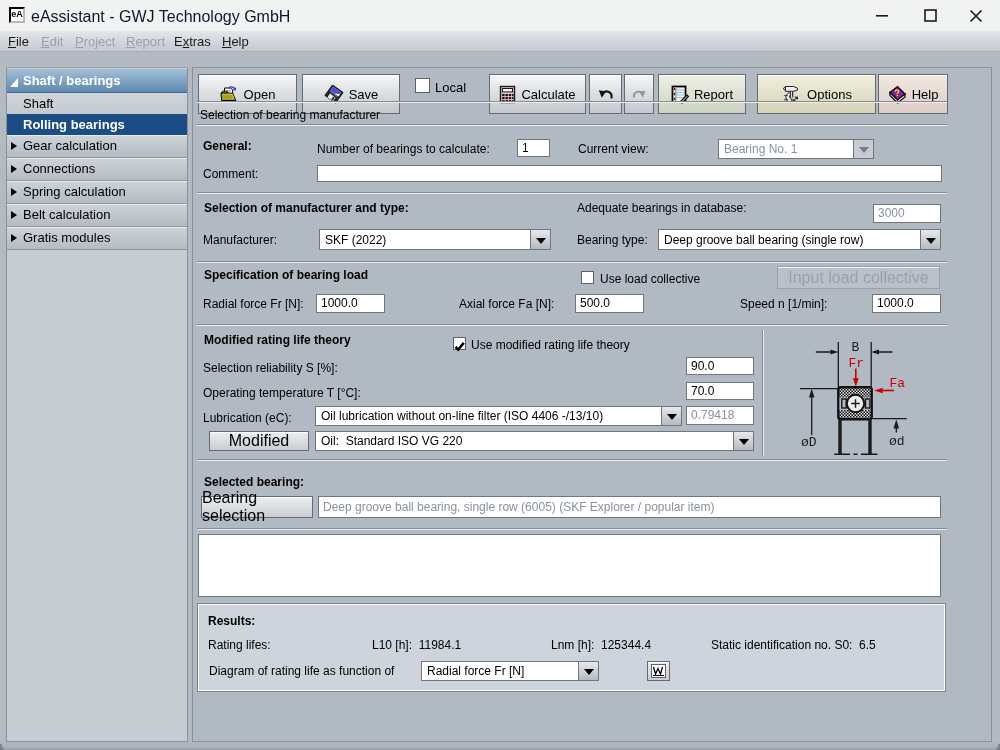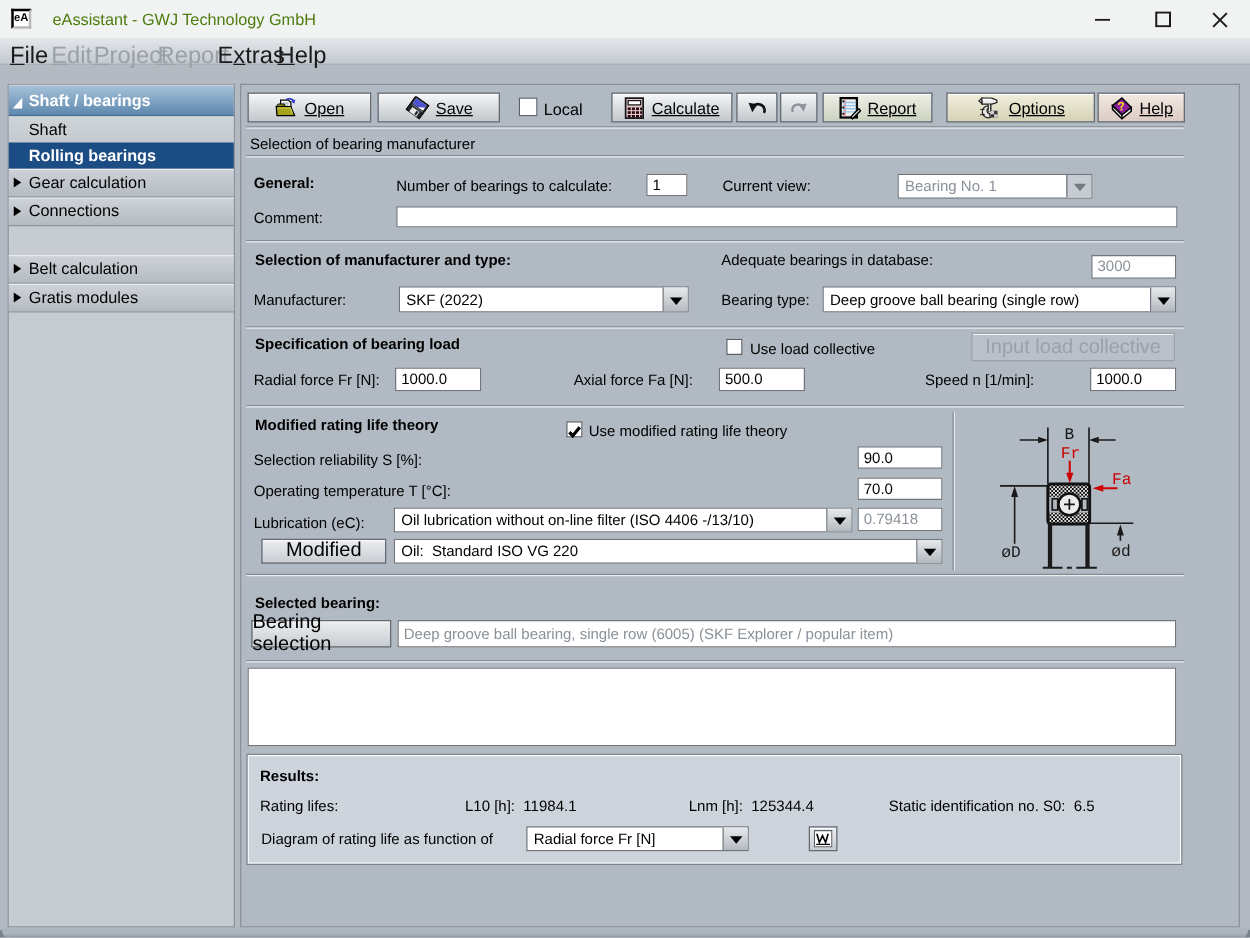--- a/index.html
+++ b/index.html
@@ -2,36 +2,36 @@
 <html><head>
 <meta charset="utf-8">
 <style>
 * { margin:0; padding:0; box-sizing:border-box; }
 html,body { width:1000px; height:750px; overflow:hidden; }
 body { position:relative; font-family:"Liberation Sans",sans-serif; background:#b3bac2; }
 .abs { position:absolute; }
 
 #titlebar { left:0; top:0; width:1000px; height:31px; background:#f1f2f2; }
 #appicon { left:9px; top:7px; width:16px; height:16px; background:#fff; border-top:2px solid #000; border-left:2px solid #000; border-right:2px solid #b8b8b8; border-bottom:2px solid #b8b8b8; font-size:9px; font-weight:bold; line-height:11px; text-align:center; }
-#apptitle { left:42px; top:8px; font-size:13px; color:#4d7c0f; }
+#apptitle { left:31px; top:8px; font-size:16px; color:#0f172a; }
 
 #menubar { left:0; top:31px; width:1000px; height:21px; background:linear-gradient(#e3e6ea,#c3c9d0); border-bottom:1px solid #aab0b7; }
-.menu { position:absolute; top:3px; font-size:19px; color:#1a1a1a; }
+.menu { position:absolute; top:3px; font-size:13px; color:#1a1a1a; }
 .menu.dis { color:#9aa1a8; }
 
 #sidebar { left:6px; top:67px; width:182px; height:675px; background:#c6ccd2; border:1px solid #8a9199; border-top-color:#9aa1a8; }
 #mainpanel { left:192px; top:67px; width:800px; height:675px; background:#b1b9c2; border:1px solid #8a9199; }
 
 .sbhead { left:0; top:1px; width:180px; height:24px; background:linear-gradient(#a3c0d8,#5e88ae); color:#fff; font-weight:bold; font-size:13px; line-height:24px; padding-left:16px; border-bottom:1px solid #46688c; }
 .sbitem { left:0; width:180px; height:21px; font-size:13px; line-height:21px; padding-left:16px; background:linear-gradient(#cfd4d8,#c5cad0); color:#000; }
 .sbsel { background:#1b4c83; color:#fff; font-weight:bold; }
 .sbmod { left:0; width:180px; height:23px; font-size:13px; line-height:22px; padding-left:16px; background:linear-gradient(#ced3d8,#b4bbc2); color:#000; border-bottom:1px solid #8f969e; box-shadow:inset 0 1px 0 #e8ecf0; }
 .tri { position:absolute; left:4px; top:50%; margin-top:-4px; width:0; height:0; border-left:6px solid #000; border-top:4px solid transparent; border-bottom:4px solid transparent; }
 
-.tbtn { display:flex; align-items:center; justify-content:center; gap:5px; height:24px; border:1px solid #646b73; background:linear-gradient(#f6f7f8 0%,#dcdfe2 48%,#c3c8cd 100%); box-shadow:inset 0 1px 0 rgba(255,255,255,.9); font-size:13px; color:#000;text-decoration:underline; }
+.tbtn { display:flex; align-items:center; justify-content:center; gap:5px; height:40px; border:1px solid #646b73; background:linear-gradient(#f6f7f8 0%,#dcdfe2 48%,#c3c8cd 100%); box-shadow:inset 0 1px 0 rgba(255,255,255,.9); font-size:13px; color:#000; }
 .grv { border-top:1px solid #848b93; border-bottom:1px solid #e9edf0; height:0; }
 .vgrv { border-left:1px solid #848b93; border-right:1px solid #e9edf0; width:0; }
 .lbl { font-size:12px; color:#000; white-space:nowrap; }
 .b { font-weight:bold; }
 .inp { background:#fff; border:1px solid #70767d; font-size:12px; color:#000; padding:1px 0 0 4px; line-height:15px; }
 .dis2 { color:#8a9199; }
 .dd { background:#fff; border:1px solid #70767d; font-size:12px; color:#000; }
 .ddt { position:absolute; left:5px; top:50%; transform:translateY(-50%); white-space:nowrap; }
 .dda { position:absolute; right:0; top:0; bottom:0; width:20px; background:linear-gradient(#e6e9ec,#b4bac0); border-left:1px solid #70767d; }
 .dda:after { content:""; position:absolute; left:50%; top:50%; margin:-2px 0 0 -5px; border-top:6px solid #000; border-left:5px solid transparent; border-right:5px solid transparent; }
@@ -67,20 +67,21 @@
 <div class="abs" id="sidebar">
   <div class="abs sbhead">Shaft / bearings
     <svg class="abs" style="left:3px;top:9px" width="8" height="9">
         <polygon points="0,9 8,9 8,0" fill="#fff"></polygon>
       </svg>
   </div>
   <div class="abs sbitem" style="top:25px">Shaft</div>
   <div class="abs sbitem sbsel" style="top:46px">Rolling bearings</div>
   <div class="abs sbmod" style="top:67px"><i class="tri"></i>Gear calculation</div>
   <div class="abs sbmod" style="top:90px"><i class="tri"></i>Connections</div>
+  <div class="abs sbmod" style="top:113px"><i class="tri"></i>Spring calculation</div>
   <div class="abs sbmod" style="top:136px"><i class="tri"></i>Belt calculation</div>
   <div class="abs sbmod" style="top:159px"><i class="tri"></i>Gratis modules</div>
 </div>
 
 <div class="abs" id="mainpanel">
 
   <div class="abs tbtn" style="left:5px;top:6px;width:99px">
     <svg width="19" height="18" viewBox="0 0 19 18">
       <path d="M4.5 3 h6.2 l2 2 v7 H4.5 z" fill="#fff" stroke="#000" stroke-width="1"></path>
       <path d="M6 5.5h5 M6 7h5 M6 8.5h5" stroke="#9aa" stroke-width="0.9"></path>

